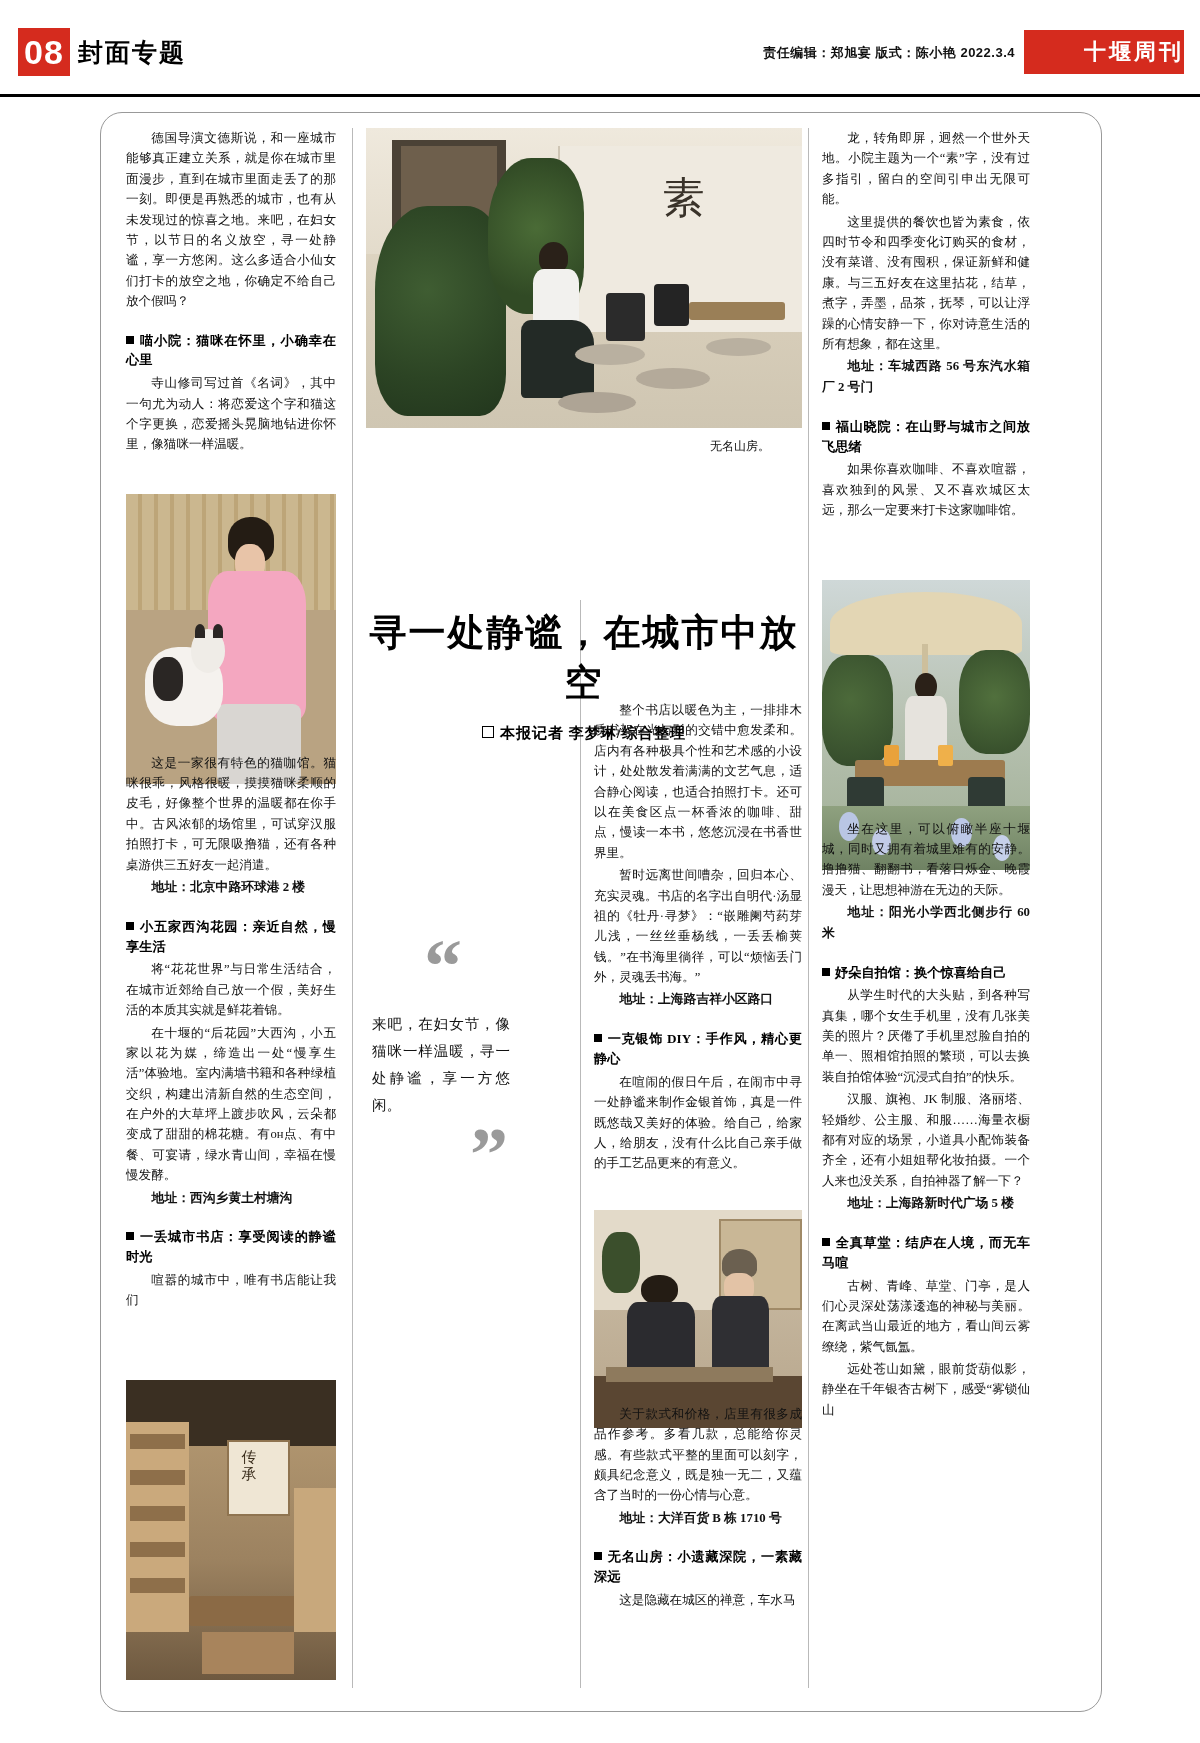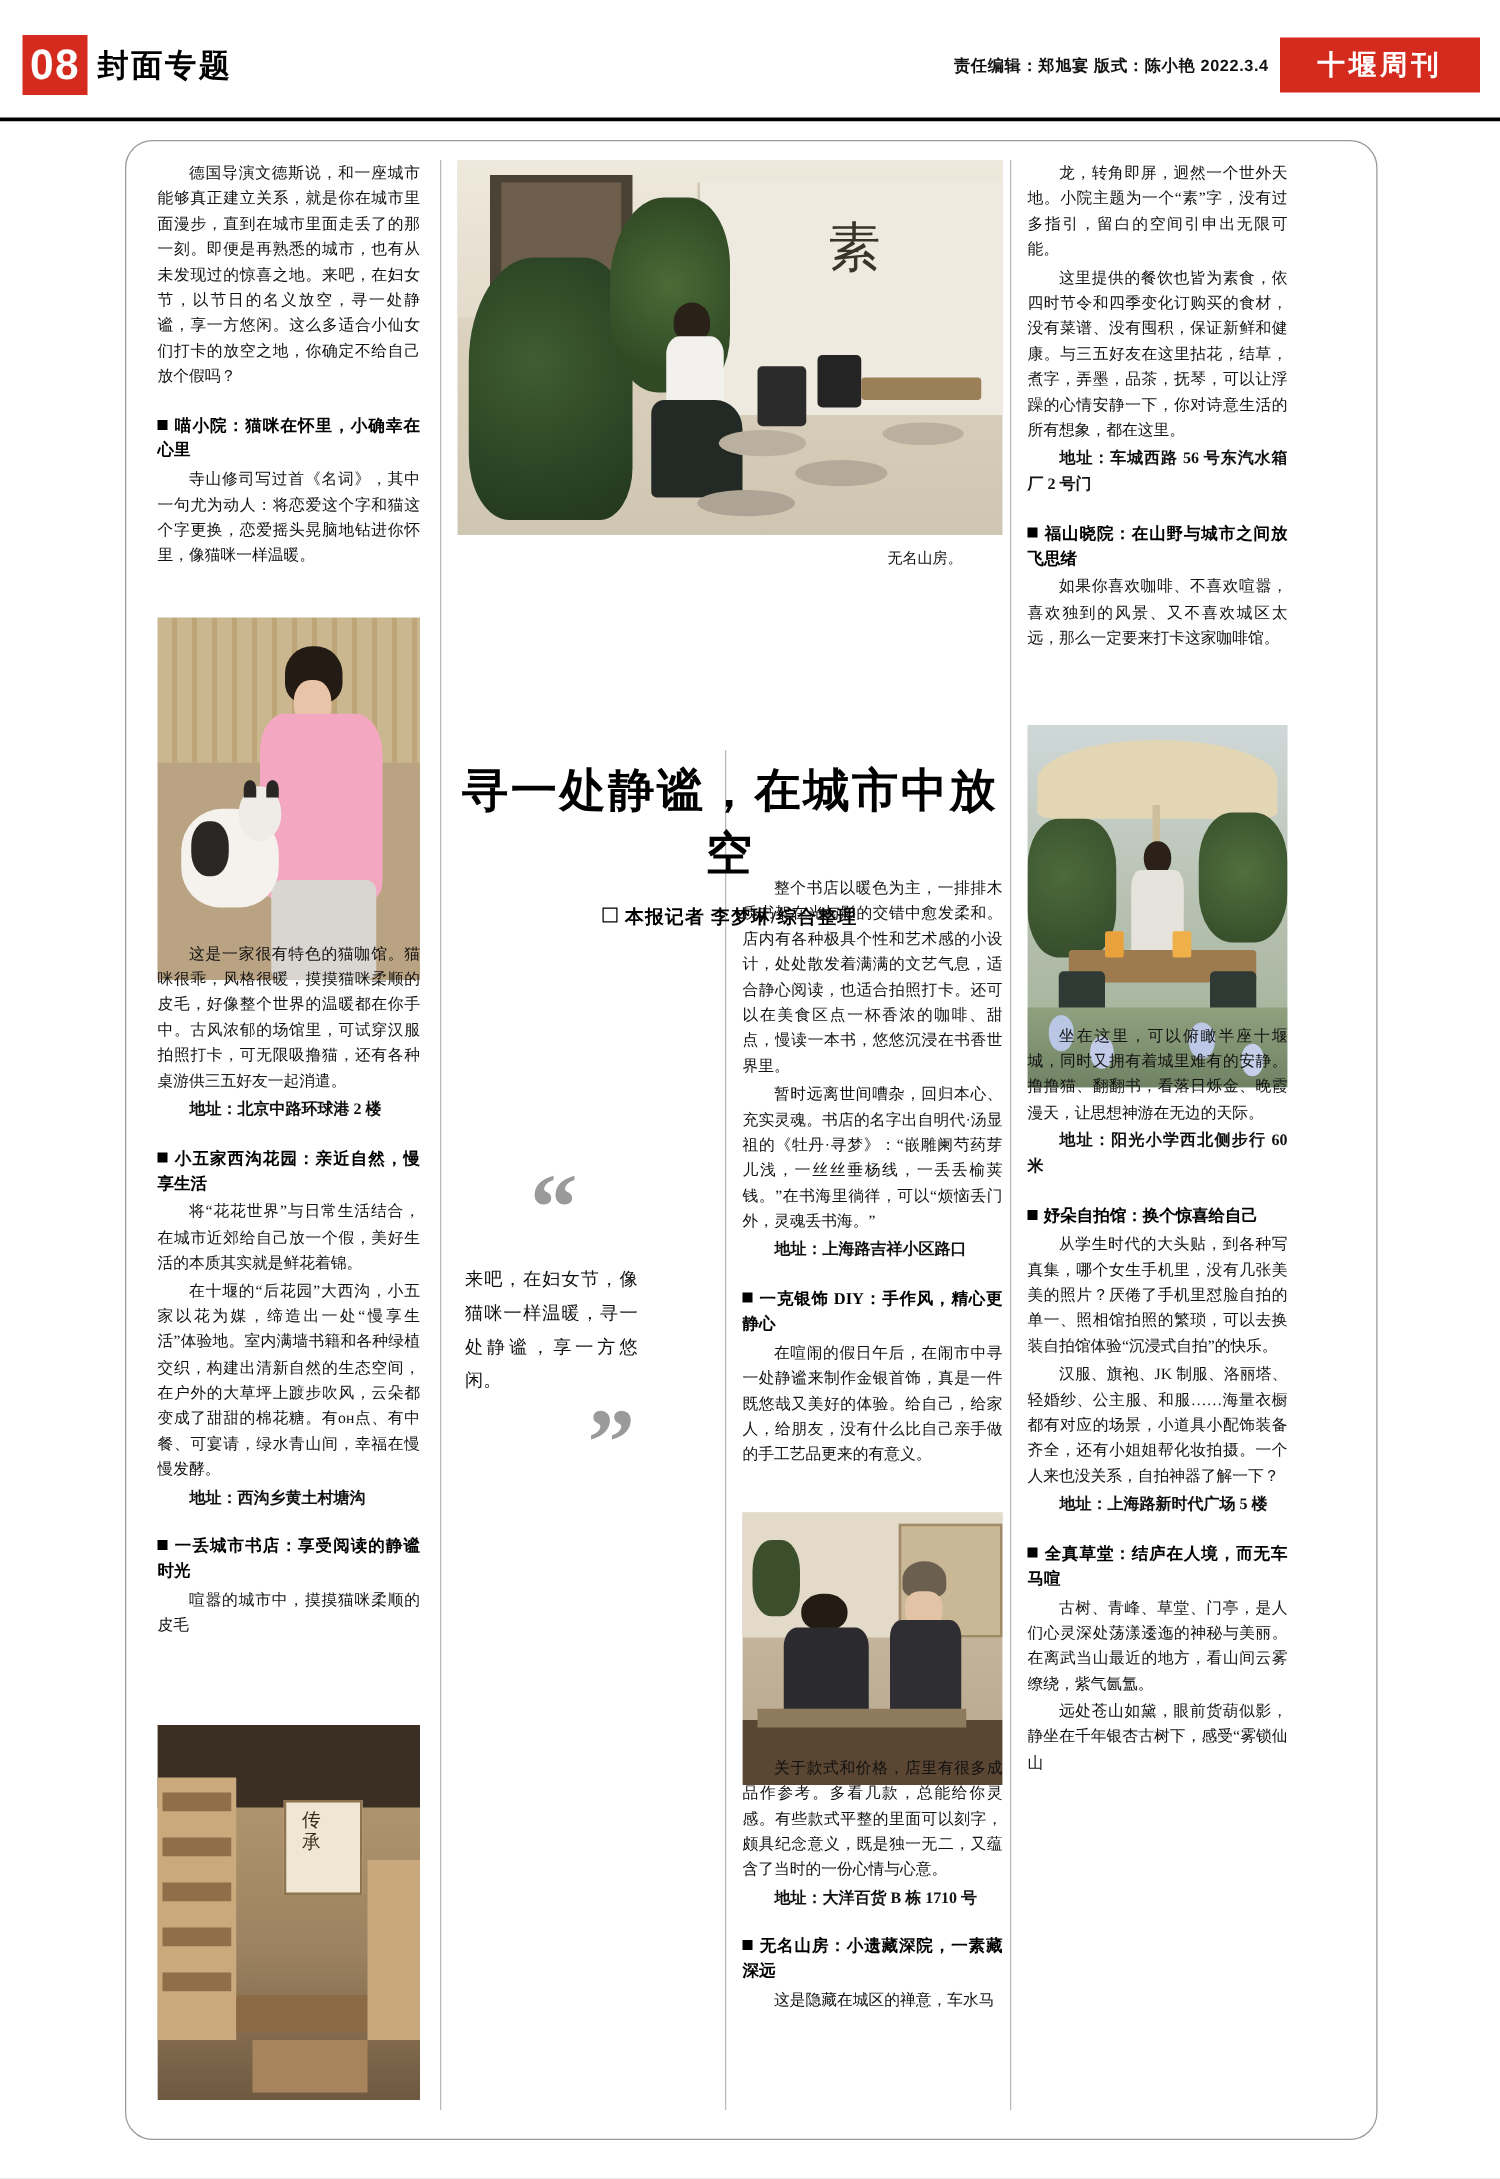--- a/index.html
+++ b/index.html
@@ -70,21 +70,21 @@
   .masthead {
     position: absolute;
     right: 16px;
     top: 30px;
     width: 160px;
     height: 44px;
     background: #d52b1e;
     color: #fff;
     font-size: 22px;
     font-weight: bold;
-    text-align: center;
+    text-align: right;
     line-height: 44px;
     letter-spacing: 3px;
   }
   
   .frame {
     position: absolute;
     left: 100px;
     top: 112px;
     width: 1002px;
     height: 1600px;
@@ -364,21 +364,21 @@
     <h3 class="sub"><span class="sq"></span><span>喵小院：猫咪在怀里，小确幸在心里</span></h3>
     <p>寺山修司写过首《名词》，其中一句尤为动人：将恋爱这个字和猫这个字更换，恋爱摇头晃脑地钻进你怀里，像猫咪一样温暖。</p>
     <div style="height:296px;"></div>
     <p>这是一家很有特色的猫咖馆。猫咪很乖，风格很暖，摸摸猫咪柔顺的皮毛，好像整个世界的温暖都在你手中。古风浓郁的场馆里，可试穿汉服拍照打卡，可无限吸撸猫，还有各种桌游供三五好友一起消遣。</p>
     <p class="addr">地址：北京中路环球港 2 楼</p>
     <h3 class="sub"><span class="sq"></span><span>小五家西沟花园：亲近自然，慢享生活</span></h3>
     <p>将“花花世界”与日常生活结合，在城市近郊给自己放一个假，美好生活的本质其实就是鲜花着锦。</p>
     <p>在十堰的“后花园”大西沟，小五家以花为媒，缔造出一处“慢享生活”体验地。室内满墙书籍和各种绿植交织，构建出清新自然的生态空间，在户外的大草坪上踱步吹风，云朵都变成了甜甜的棉花糖。有он点、有中餐、可宴请，绿水青山间，幸福在慢慢发酵。</p>
     <p class="addr">地址：西沟乡黄土村塘沟</p>
     <h3 class="sub"><span class="sq"></span><span>一丢城市书店：享受阅读的静谧时光</span></h3>
-    <p>喧嚣的城市中，摸摸猫咪柔顺的皮毛</p>
+    <p>喧嚣的城市中，唯有书店能让我们</p>
   </div>
 
   <div class="col col-2" style="top:700px; left:594px; width:208px;">
     <p>整个书店以暖色为主，一排排木质书架在光与影的交错中愈发柔和。店内有各种极具个性和艺术感的小设计，处处散发着满满的文艺气息，适合静心阅读，也适合拍照打卡。还可以在美食区点一杯香浓的咖啡、甜点，慢读一本书，悠悠沉浸在书香世界里。</p>
     <p>暂时远离世间嘈杂，回归本心、充实灵魂。书店的名字出自明代·汤显祖的《牡丹·寻梦》：“嵌雕阑芍药芽儿浅，一丝丝垂杨线，一丢丢榆荚钱。”在书海里徜徉，可以“烦恼丢门外，灵魂丢书海。”</p>
     <p class="addr">地址：上海路吉祥小区路口</p>
     <h3 class="sub"><span class="sq"></span><span>一克银饰 DIY：手作风，精心更静心</span></h3>
     <p>在喧闹的假日午后，在闹市中寻一处静谧来制作金银首饰，真是一件既悠哉又美好的体验。给自己，给家人，给朋友，没有什么比自己亲手做的手工艺品更来的有意义。</p>
     <div style="height:228px;"></div>
     <p>关于款式和价格，店里有很多成品作参考。多看几款，总能给你灵感。有些款式平整的里面可以刻字，颇具纪念意义，既是独一无二，又蕴含了当时的一份心情与心意。</p>

